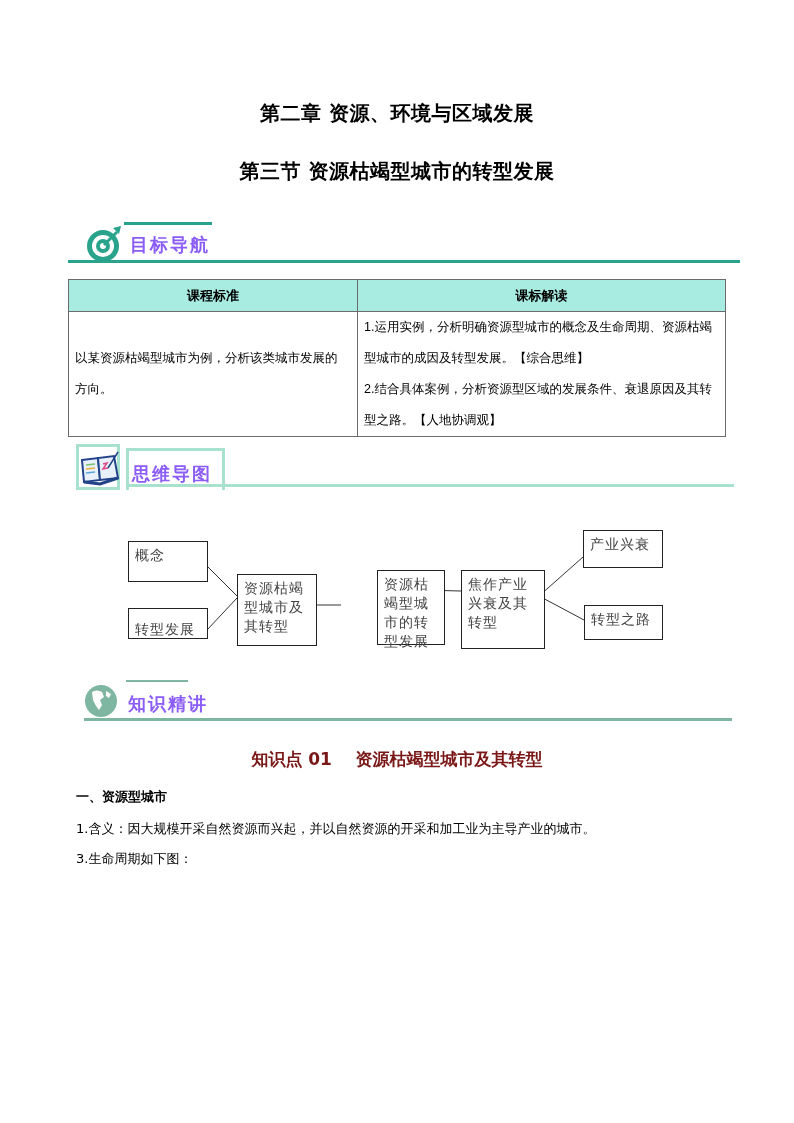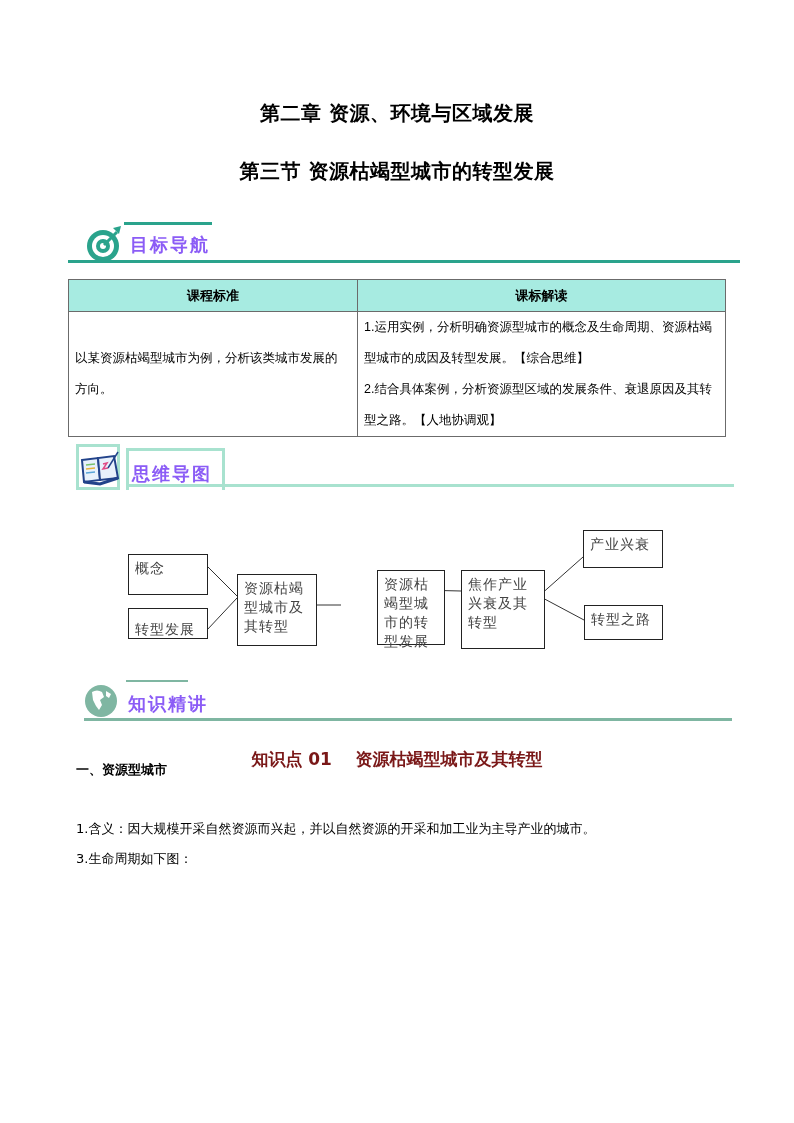--- a/index.html
+++ b/index.html
@@ -84,21 +84,21 @@
 </div>
 
 <svg class="abs" style="left:0; top:0;" width="794" height="1123">
   <line x1="207" y1="566" x2="237" y2="596" stroke="#333" stroke-width="1"></line>
   <line x1="207" y1="630" x2="237" y2="598" stroke="#333" stroke-width="1"></line>
   <line x1="316" y1="605" x2="341" y2="605" stroke="#333" stroke-width="1"></line>
   <line x1="420" y1="590" x2="461" y2="591" stroke="#333" stroke-width="1"></line>
   <line x1="539" y1="596" x2="583" y2="557" stroke="#333" stroke-width="1"></line>
   <line x1="539" y1="596" x2="584" y2="620" stroke="#333" stroke-width="1"></line>
 </svg>
-<div class="fc-box" style="left:128px; top:554px; width:80px; height:41px;">概念</div>
+<div class="fc-box" style="left:128px; top:541px; width:80px; height:41px;">概念</div>
 <div class="fc-box" style="left:128px; top:608px; width:80px; height:31px; padding-top:11px;">转型发展</div>
 <div class="fc-box" style="left:237px; top:574px; width:80px; height:72px;">资源枯竭型城市及其转型</div>
 <div class="fc-box" style="left:341px; top:570px; width:68px; height:75px;margin-left:36px;">资源枯竭型城市的转型发展</div>
 <div class="fc-box" style="left:461px; top:570px; width:84px; height:79px;">焦作产业兴衰及其转型</div>
 <div class="fc-box" style="left:583px; top:530px; width:80px; height:38px;">产业兴衰</div>
 <div class="fc-box" style="left:584px; top:605px; width:79px; height:35px;">转型之路</div>
 
 <div class="abs" style="left:84px; top:680px; width:656px; height:44px;">
   <span class="abs" style="left:0; top:4px; width:34px; height:34px;">
     <svg width="34" height="34" viewBox="0 0 34 34">
@@ -106,15 +106,15 @@
       <path d="M8 8 Q13 5 18 8 L20 13 L16 16 L18 21 L15 26 L12 22 L9 16 Z" fill="#fff"></path>
       <path d="M22 7 L27 10 L25 14 L22 12 Z" fill="#fff"></path>
     </svg>
   </span>
   <div class="sec-bar-top" style="left:42px; top:0; width:62px; background:#7fb6a2; height:2px;"></div>
   <span class="sec-label" style="left:44px; top:12px;">知识精讲</span>
   <div class="sec-line" style="left:0; top:38px; width:648px; background:#7fb6a2;"></div>
 </div>
 
 <div class="abs kp-title" style="white-space:pre;">知识点 01    资源枯竭型城市及其转型</div>
-<div class="abs body-text" style="top:761px; font-weight:bold;">一、资源型城市</div>
+<div class="abs body-text" style="top:788px; font-weight:bold;">一、资源型城市</div>
 <div class="abs body-text" style="top:820px;">1.含义：因大规模开采自然资源而兴起，并以自然资源的开采和加工业为主导产业的城市。</div>
 <div class="abs body-text" style="top:850px;">3.生命周期如下图：</div>
 
 </body></html>

